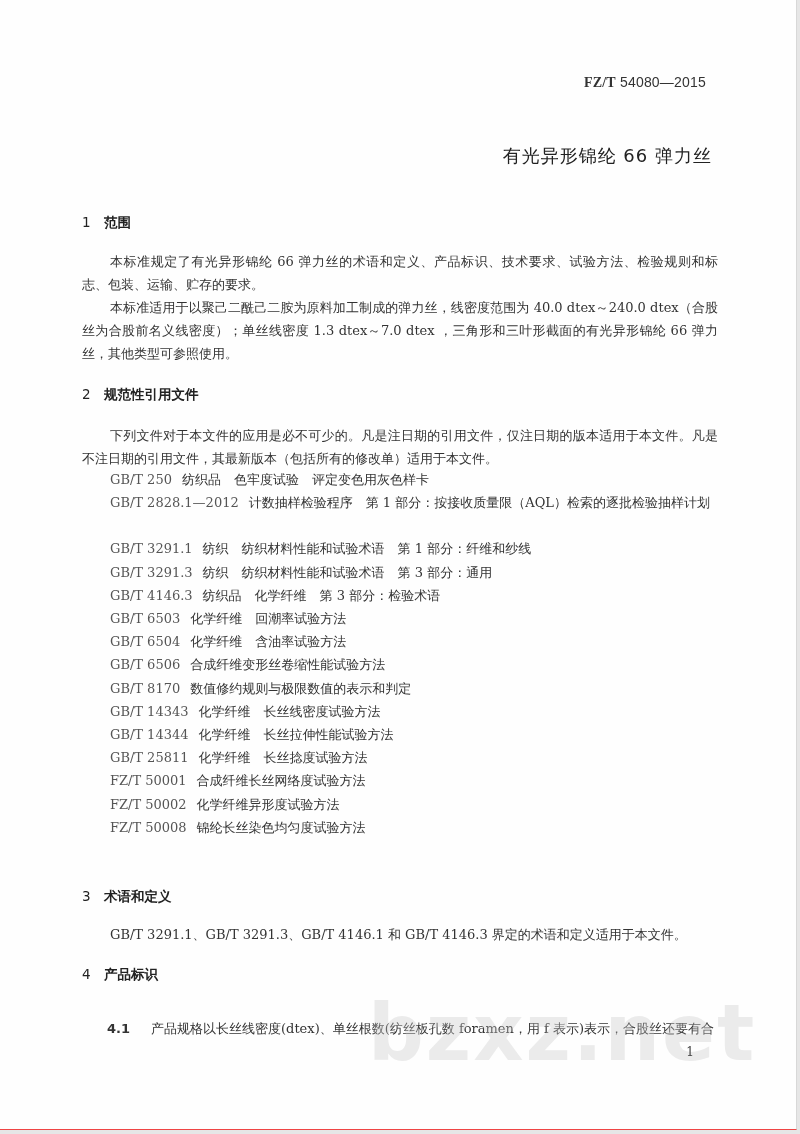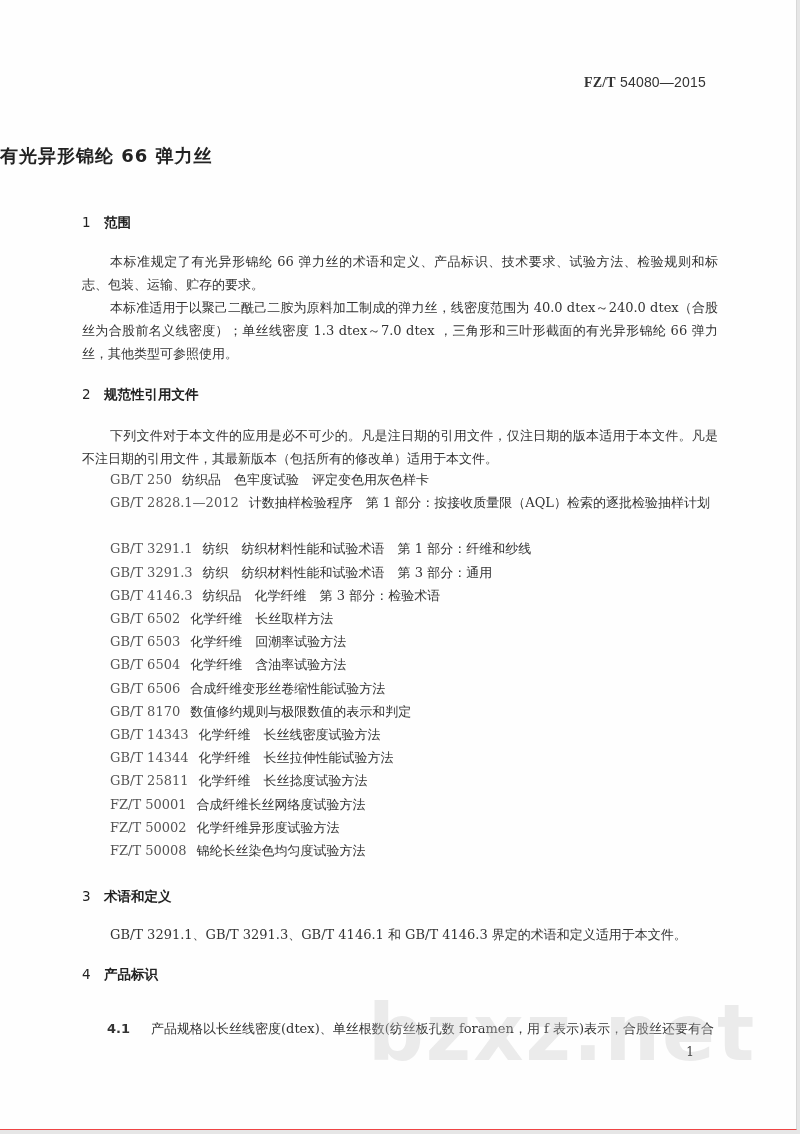--- a/index.html
+++ b/index.html
@@ -15,24 +15,23 @@
     border-right: 1px solid #d8d8d8;
     border-bottom: 1px solid #ef4444;
   }
   .std-code {
     position: absolute; right: 90px; top: 74px;
     font-family: "Liberation Sans", sans-serif; font-size: 14px; color: #333;
     letter-spacing: 0.2px;
   }
   .std-code .bold { font-family: "Liberation Serif", serif; font-weight: bold; }
   .doc-title {
-    position: absolute; left: 0; width: 712px; top: 144px; text-align: left;
+    position: absolute; left: 0; width: 712px; top: 144px; text-align: right;
     font-family: "DejaVu Sans", sans-serif; font-size: 18px; color: #222;
     letter-spacing: 1px;
-    font-weight: bold;
   }
   .heading {
     position: absolute; left: 82px;
     font-family: "DejaVu Sans", sans-serif; font-weight: bold; font-size: 13.5px; color: #222;
   }
   .heading .num { display: inline-block; width: 22px; font-weight: normal; }
   .para {
     position: absolute; left: 82px; width: 636px;
     font-size: 13px; line-height: 23px; color: #333;
     text-align: justify; text-indent: 28px;
@@ -81,21 +80,20 @@
     <span class="num">2</span><span>规范性引用文件</span>
   </div>
   <div class="para" style="top:424px;">下列文件对于本文件的应用是必不可少的。凡是注日期的引用文件，仅注日期的版本适用于本文件。凡是不注日期的引用文件，其最新版本（包括所有的修改单）适用于本文件。</div>
 
   <div class="ref-list">
     <div class="ref"><span class="code">GB/T 250</span><span>纺织品　色牢度试验　评定变色用灰色样卡</span></div>
     <div class="ref wrap"><span class="code">GB/T 2828.1—2012</span><span>计数抽样检验程序　第 1 部分：按接收质量限（AQL）检索的逐批检验抽样计划</span></div>
     <div class="ref" style="margin-top:23px;"><span class="code">GB/T 3291.1</span><span>纺织　纺织材料性能和试验术语　第 1 部分：纤维和纱线</span></div>
     <div class="ref"><span class="code">GB/T 3291.3</span><span>纺织　纺织材料性能和试验术语　第 3 部分：通用</span></div>
     <div class="ref"><span class="code">GB/T 4146.3</span><span>纺织品　化学纤维　第 3 部分：检验术语</span></div>
-    <div class="ref"><span class="code">GB/T 6502</span><span>化学纤维　长丝取样方法</span></div>
     <div class="ref"><span class="code">GB/T 6503</span><span>化学纤维　回潮率试验方法</span></div>
     <div class="ref"><span class="code">GB/T 6504</span><span>化学纤维　含油率试验方法</span></div>
     <div class="ref"><span class="code">GB/T 6506</span><span>合成纤维变形丝卷缩性能试验方法</span></div>
     <div class="ref"><span class="code">GB/T 8170</span><span>数值修约规则与极限数值的表示和判定</span></div>
     <div class="ref"><span class="code">GB/T 14343</span><span>化学纤维　长丝线密度试验方法</span></div>
     <div class="ref"><span class="code">GB/T 14344</span><span>化学纤维　长丝拉伸性能试验方法</span></div>
     <div class="ref"><span class="code">GB/T 25811</span><span>化学纤维　长丝捻度试验方法</span></div>
     <div class="ref"><span class="code">FZ/T 50001</span><span>合成纤维长丝网络度试验方法</span></div>
     <div class="ref"><span class="code">FZ/T 50002</span><span>化学纤维异形度试验方法</span></div>
     <div class="ref"><span class="code">FZ/T 50008</span><span>锦纶长丝染色均匀度试验方法</span></div>

